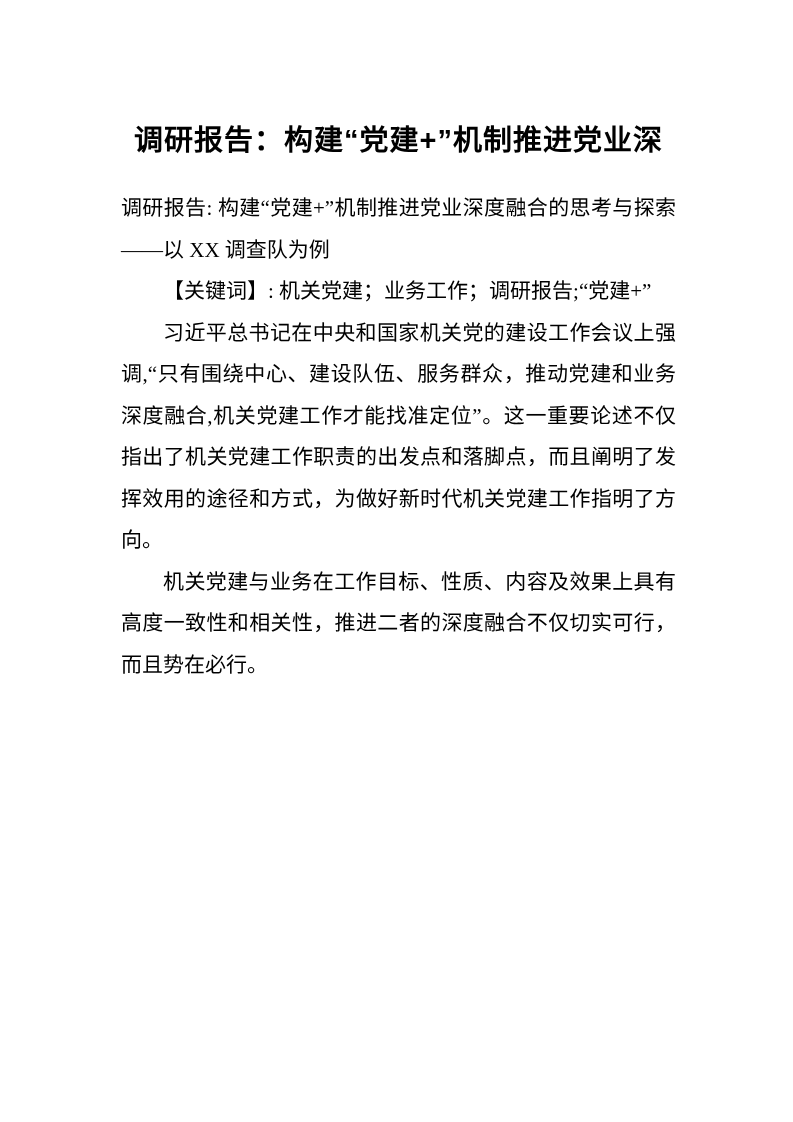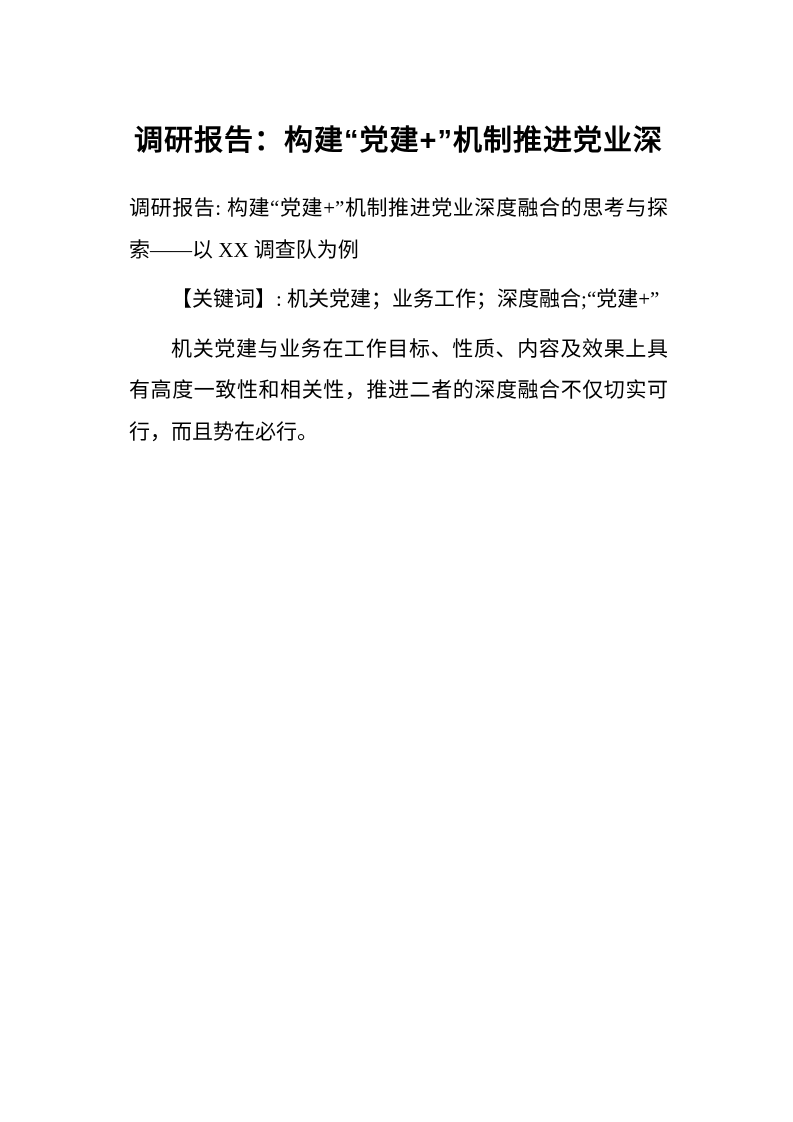--- a/index.html
+++ b/index.html
@@ -28,35 +28,36 @@
     margin: 0 0 23px 0;
     letter-spacing: 1px;
   }
   .doc-body {
     font-family: "Liberation Serif", serif;
     font-size: 21px;
     line-height: 41.5px;
     color: #000000;
   }
   .para {
-    margin: 8px;
+    margin: 0;
     text-align: justify;
   }
   .para.indent {
     text-indent: 2em;
   }
 </style>
 </head>
 <body>
 
 <div class="page">
 
   <div class="doc-title">
     <div>调研报告：构建“党建+”机制推进党业深</div>
   </div>
 
   <div class="doc-body">
     <p class="para">调研报告: 构建“党建+”机制推进党业深度融合的思考与探索——以 XX 调查队为例</p>
-    <p class="para indent">【关键词】: 机关党建；业务工作；深度融合;“党建+”</p>
+    <p class="para indent">【关键词】: 机关党建；业务工作；调研报告;“党建+”</p>
+    <p class="para indent">习近平总书记在中央和国家机关党的建设工作会议上强调,“只有围绕中心、建设队伍、服务群众，推动党建和业务深度融合,机关党建工作才能找准定位”。这一重要论述不仅指出了机关党建工作职责的出发点和落脚点，而且阐明了发挥效用的途径和方式，为做好新时代机关党建工作指明了方向。</p>
     <p class="para indent">机关党建与业务在工作目标、性质、内容及效果上具有高度一致性和相关性，推进二者的深度融合不仅切实可行，而且势在必行。</p>
   </div>
 
 </div>
 
 </body></html>

